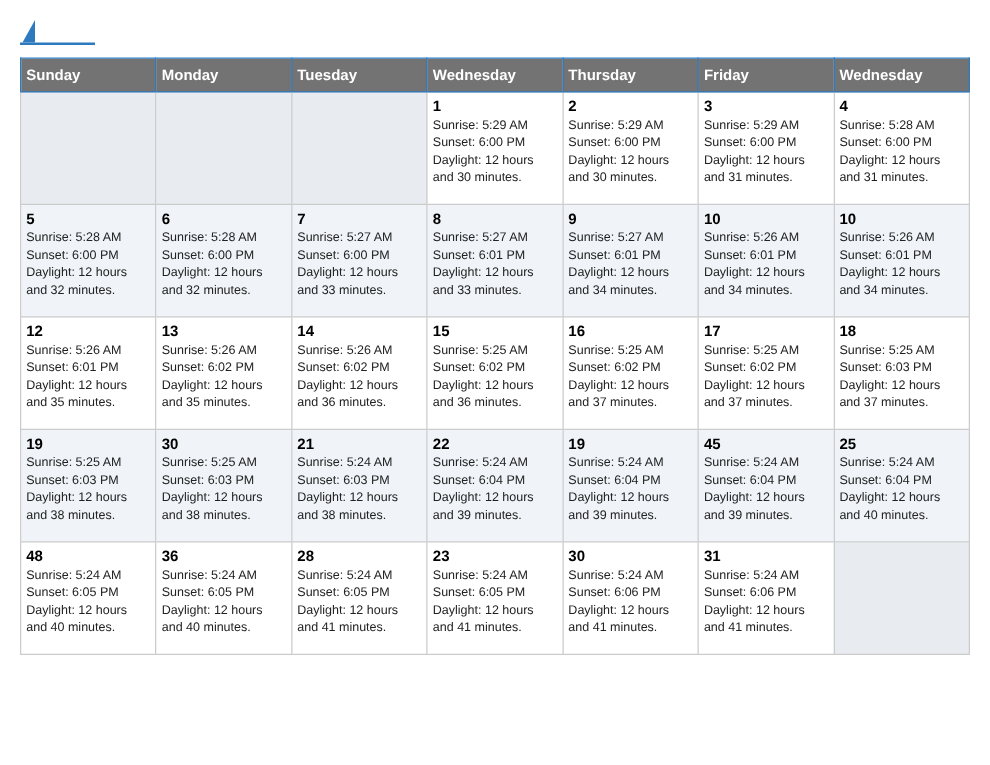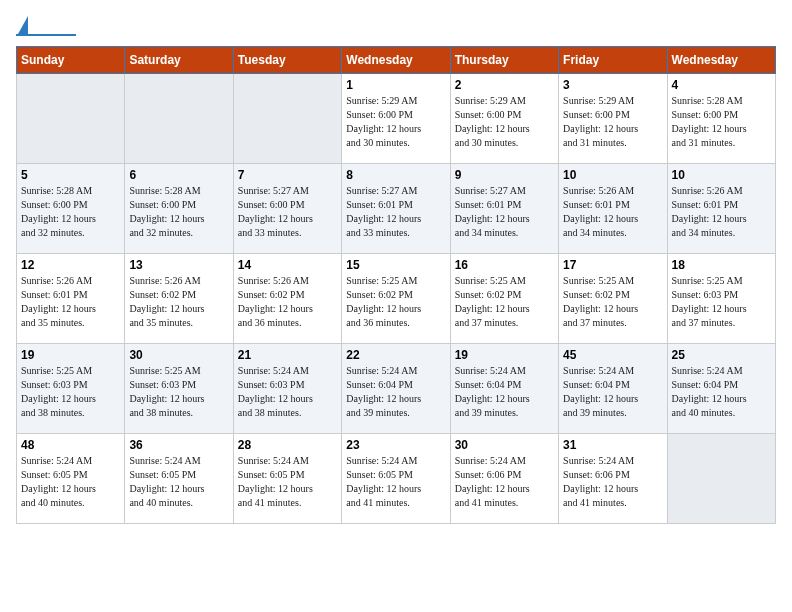--- a/index.html
+++ b/index.html
@@ -56,21 +56,21 @@
       font-size: 15px;
       color: #333;
       font-weight: bold;
     }
     table {
       width: 100%;
       border-collapse: collapse;
       font-size: 11px;
     }
     thead tr {
-      background: #c2410c;
+      background: #737373;
       color: #fff;
     }
     thead th {
       padding: 6px 4px;
       text-align: left;
       font-size: 12px;
       font-weight: bold;
       border: 1px solid #2e7abf;
     }
     tbody tr {
@@ -92,21 +92,20 @@
     .day-number {
       font-weight: bold;
       font-size: 12px;
       display: block;
       margin-bottom: 2px;
     }
     .day-info {
       font-size: 10px;
       color: #222;
       line-height: 1.4;
-      font-family: Liberation Serif, serif;
     }
     .empty-cell {
       background: #e8ecf0;
     }
   </style>
 </head>
 <body>
 
 <div class="header-area">
   <div class="logo">
@@ -123,21 +122,21 @@
   <div class="title-area">
     <div class="main-title"></div>
     <div class="subtitle"></div>
   </div>
 </div>
 
 <table>
   <thead>
     <tr>
     <th>Sunday</th>
-        <th>Saturday</th>
+        <th>Monday</th>
         <th>Tuesday</th>
         <th>Wednesday</th>
         <th>Thursday</th>
         <th>Friday</th>
         <th>Wednesday</th>
       </tr>
   </thead>
   <tbody id="calendar-body">
   <tr>
         <td class="empty-cell"></td>

